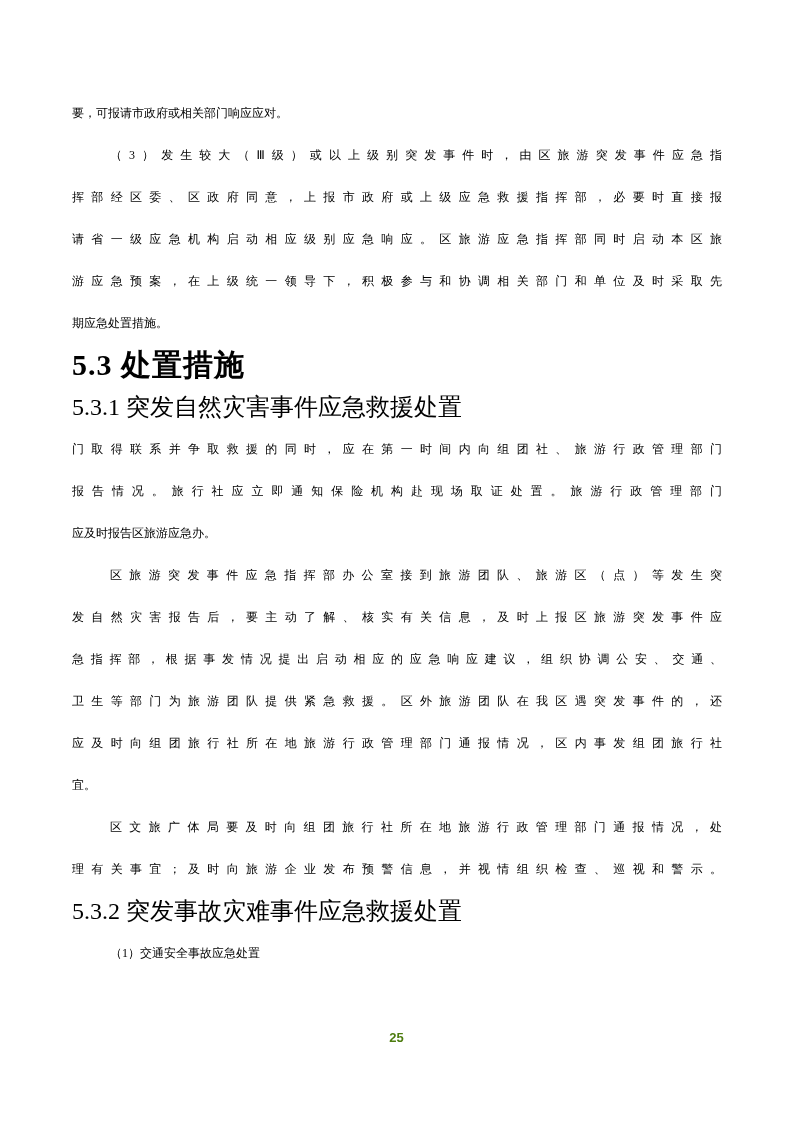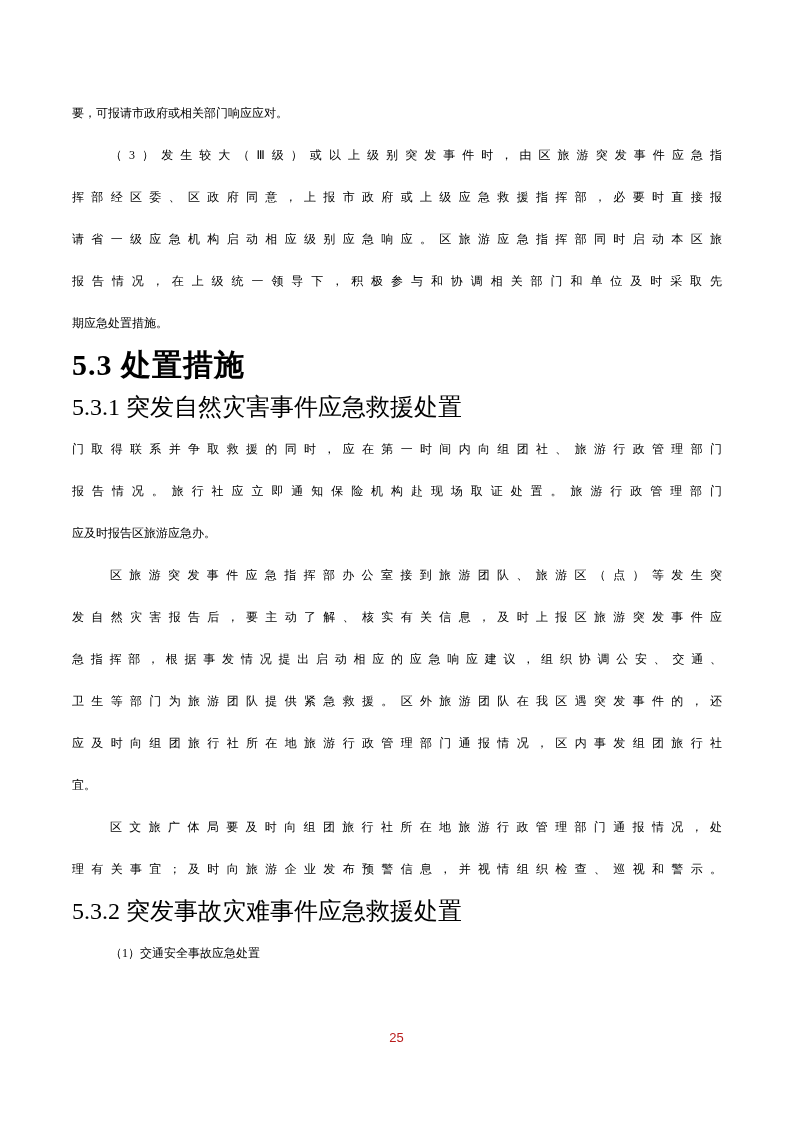--- a/index.html
+++ b/index.html
@@ -52,35 +52,36 @@
   .footer {
     position: absolute;
     left: 0;
     right: 0;
     top: 1028px;
     height: 20px;
     line-height: 20px;
     text-align: center;
     font-size: 13px;
     font-family: "Liberation Sans", sans-serif;
-    color: #b91c1c;
+    color: #4d7c0f;
+    font-weight: bold;
   }
 </style>
 </head>
 <body>
 
 <div class="page">
   <div class="content">
 
     <div class="ln">要，可报请市政府或相关部门响应应对。</div>
 
     <div class="ln j ind">（3）发生较大（Ⅲ级）或以上级别突发事件时，由区旅游突发事件应急指</div>
     <div class="ln j">挥部经区委、区政府同意，上报市政府或上级应急救援指挥部，必要时直接报</div>
     <div class="ln j">请省一级应急机构启动相应级别应急响应。区旅游应急指挥部同时启动本区旅</div>
-    <div class="ln j">报告情况，在上级统一领导下，积极参与和协调相关部门和单位及时采取先</div>
+    <div class="ln j">游应急预案，在上级统一领导下，积极参与和协调相关部门和单位及时采取先</div>
     <div class="ln">期应急处置措施。</div>
 
     <div class="ln h-main">5.3 处置措施</div>
 
     <div class="ln h-sub">5.3.1 突发自然灾害事件应急救援处置</div>
 
     <div class="ln j">门取得联系并争取救援的同时，应在第一时间内向组团社、旅游行政管理部门</div>
     <div class="ln j">报告情况。旅行社应立即通知保险机构赴现场取证处置。旅游行政管理部门</div>
     <div class="ln">应及时报告区旅游应急办。</div>
 

